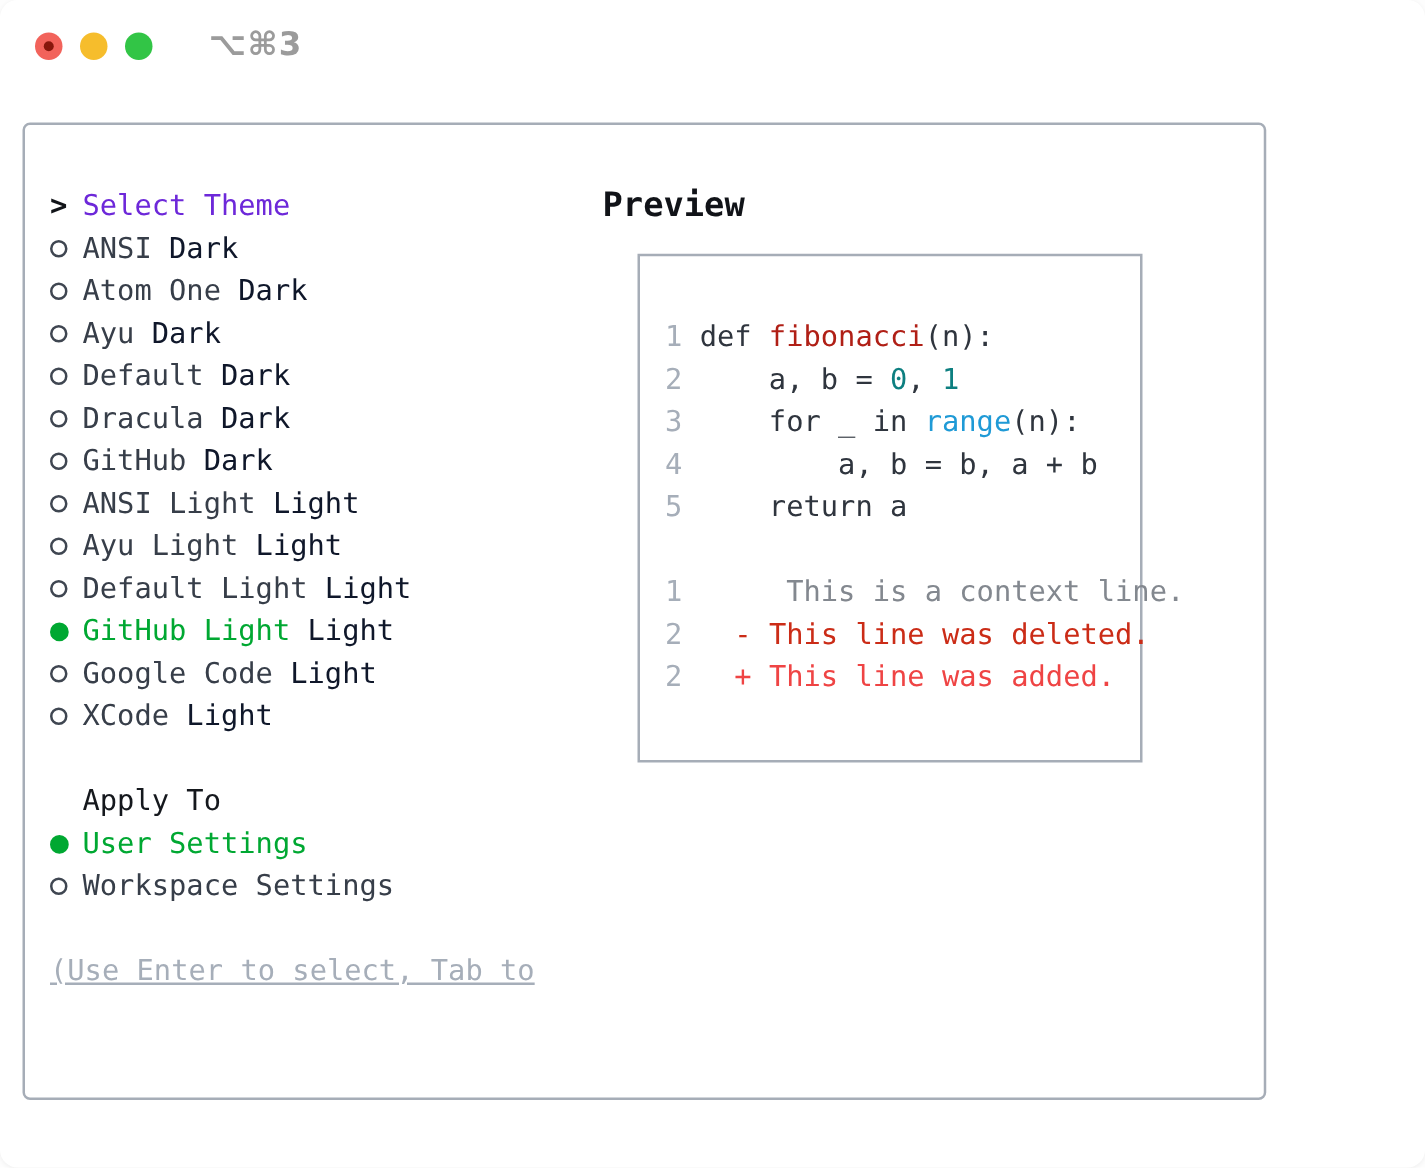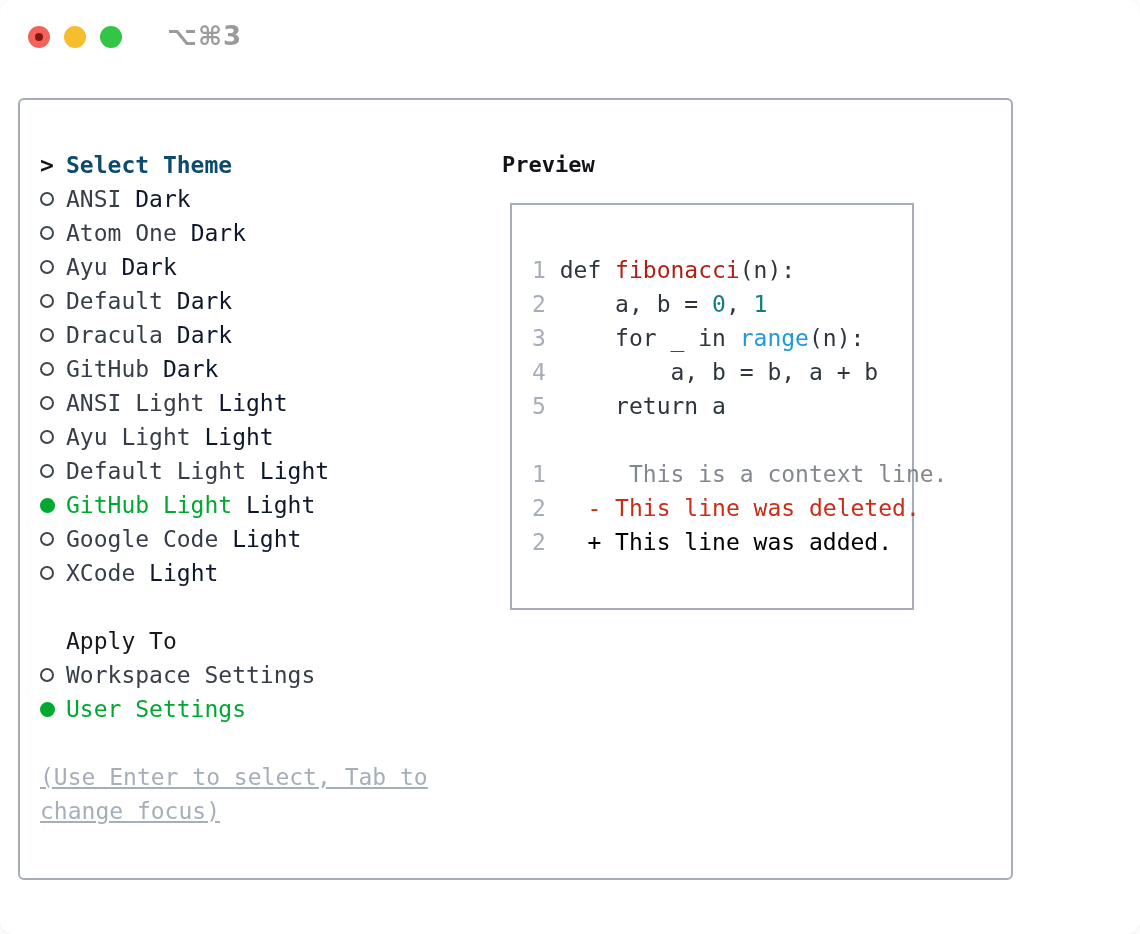--- a/index.html
+++ b/index.html
@@ -44,51 +44,51 @@
     font-size:23px; line-height:34px; color:#373e49;
   }
   .row { display:flex; align-items:center; height:34px; }
   .marker { width:26px; display:flex; align-items:center; flex:0 0 26px; }
   .header-marker { font-weight:bold; color:#111318; }
   .circle {
     width:14px; height:14px; border:2px solid #3f4651; border-radius:50%;
     display:inline-block;
   }
   .circle.filled { background:#00a832; border-color:#00a832; width:15px; height:15px; }
-  .title { font-weight:bold; color:#0c4a6e; }
+  .title { font-weight:normal; color:#6d28d9; }
   .theme-name { color:#373e49; }
   .row.selected .theme-name { color:#00a832; }
   .variant { color:#0f172a; margin-left:1ch; }
   .apply-title { color:#15181d; }
   .opt-label { color:#373e49; }
   .row.selected .opt-label { color:#00a832; }
   .spacer { height:34px; }
   .hint { height:34px; line-height:34px; color:#a6aeb9; white-space:pre;text-decoration:underline; }
   
   .preview-title {
-    position:absolute; left:482px; top:48px;
+    position:absolute; left:462px; top:48px;
     height:34px; line-height:34px;
-    font-size:22px; font-weight:bold; color:#111318;
+    font-size:27px; font-weight:bold; color:#111318;
   }
   .preview-box {
     position:absolute; left:490px; top:103px;
     width:404px; height:407px;
     border:2px solid #a6adb7;
     padding:48px 0 0 20px;
     background:#ffffff;
   }
   .code-line { height:34px; line-height:34px; font-size:23px; white-space:pre; color:#2f353e; }
   .s-num     { color:#a6aeb9; }
   .s-base    { color:#2f353e; }
   .s-func    { color:#b01f16; }
   .s-number  { color:#0d7f80; }
   .s-builtin { color:#1f9ad6;text-align:right; }
   .s-context { color:#83888f; }
   .s-deleted { color:#cb2c17; }
-  .s-added   { color:#000000;text-align:center; }
+  .s-added   { color:#ef4444;text-align:center; }
 </style>
 </head>
 <body>
 
 <div class="window">
 
   <div class="traffic">
     <span class="light light-close"></span>
     <span class="light light-min"></span>
     <span class="light light-zoom"></span>
@@ -191,38 +191,37 @@
         </div>
 
       <div class="spacer"></div>
 
       <div class="row">
         <span class="marker"></span>
         <span class="apply-title">Apply To</span>
       </div>
 
       <div>
+          <div class="row selected">
+            <span class="marker">
+              <span class="circle filled"></span>
+            </span>
+            <span class="opt-label">User Settings</span>
+          </div>
           <div class="row">
             <span class="marker">
               <span class="circle"></span>
             </span>
             <span class="opt-label">Workspace Settings</span>
           </div>
-          <div class="row selected">
-            <span class="marker">
-              <span class="circle filled"></span>
-            </span>
-            <span class="opt-label">User Settings</span>
-          </div>
         </div>
 
       <div class="spacer"></div>
 
       <div class="hint">(Use Enter to select, Tab to</div>
-      <div class="hint">change focus)</div>
     </div>
 
     <div class="preview-title">Preview</div>
 
     <div class="preview-box">
       <div>
           <div class="code-line"><span class="s-num">1 </span><span class="s-base">def </span><span class="s-func">fibonacci</span><span class="s-base">(n):</span></div>
           <div class="code-line"><span class="s-num">2 </span><span class="s-base">    a, b = </span><span class="s-number">0</span><span class="s-base">, </span><span class="s-number">1</span></div>
           <div class="code-line"><span class="s-num">3 </span><span class="s-base">    for _ in </span><span class="s-builtin">range</span><span class="s-base">(n):</span></div>
           <div class="code-line"><span class="s-num">4 </span><span class="s-base">        a, b = b, a + b</span></div>

